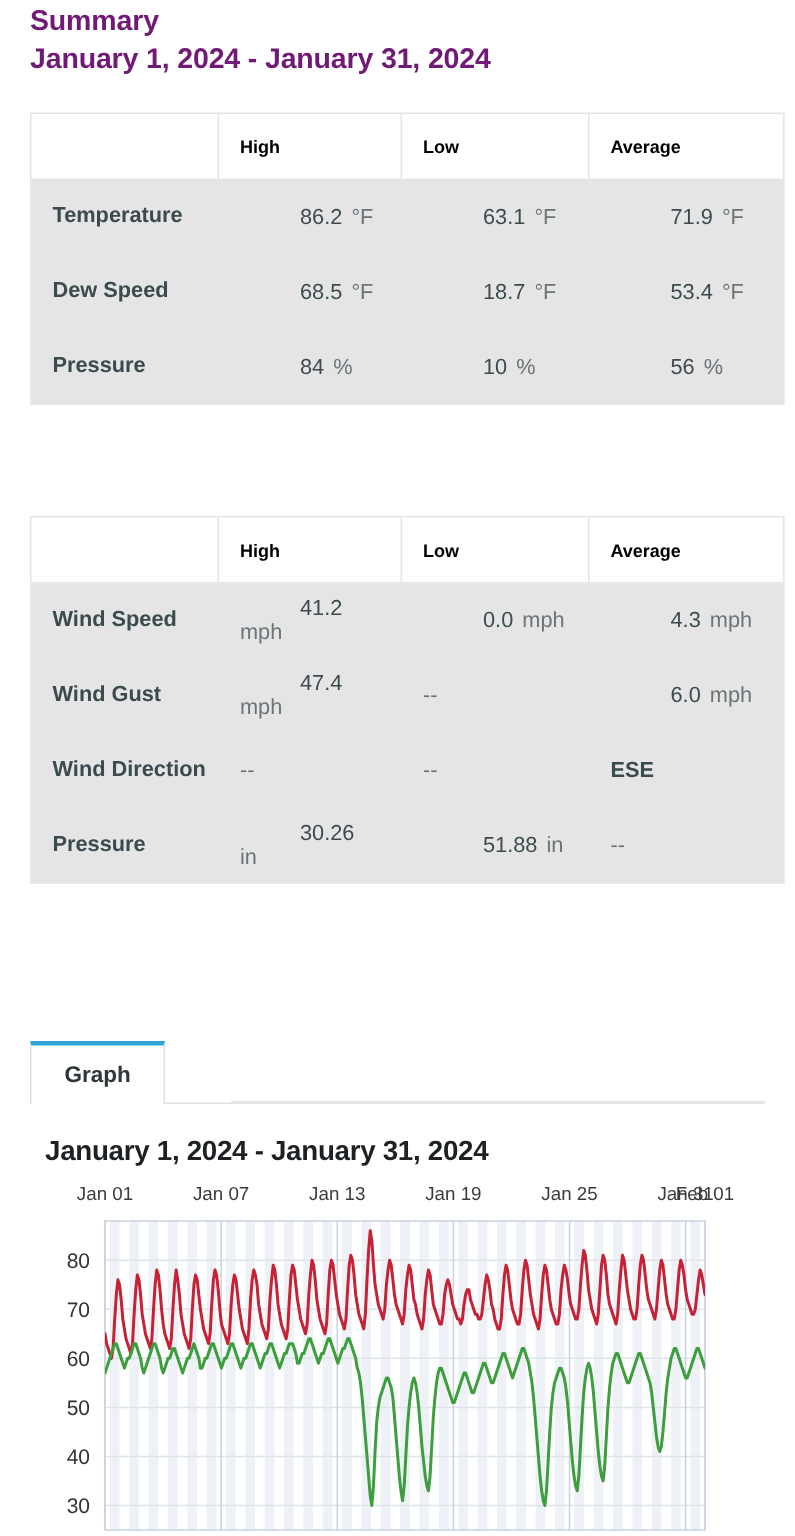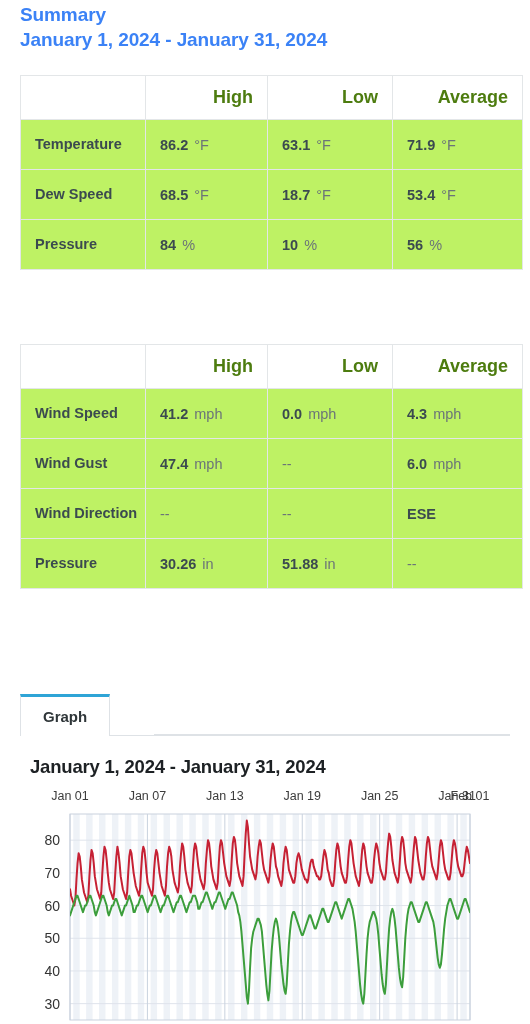--- a/index.html
+++ b/index.html
@@ -16,21 +16,21 @@
     overflow: hidden;
     background: #fff;
   }
 
   
   .summary-head {
     position: absolute;
     left: 20px; top: 2px;
     font-size: 19px;
     font-weight: bold;
-    color: #3b82f6;
+    color: #701a75;
     line-height: 1.32;
     letter-spacing: -0.1px;
   }
   .summary-head div { white-space: nowrap; }
 
   
   .wx-table {
     position: absolute;
     left: 20px;
     width: 502px;
@@ -44,42 +44,42 @@
   .wx-table col.c3 { width: 130px; }
 
   .wx-table th, .wx-table td {
     border: 1px solid #e3e6e8;
     padding: 0 14px;
     text-align: left;
     vertical-align: middle;
   }
   .wx-table thead th {
     height: 44px;
-    font-size: 18px;
-    font-weight: bold;
-    color: #4d7c0f;
+    font-size: 12px;
+    font-weight: bold;
+    color: #000000;
     background: #ffffff;
-    text-align: right;
-  }
-  .wx-table tbody tr { background: #bef264; }
+  }
+  .wx-table tbody tr { background: #e5e5e5; }
   .wx-table tbody td { height: 50px; }
   .wx-table tbody td.rowlabel {
     font-size: 14.5px;
     font-weight: bold;
     color: #3b4a4f;
     line-height: 1.28;
     padding-right: 6px;
   }
   .wx-table tbody td.val {
     font-size: 14.5px;
     color: #6b7478;
   }
   .wx-table tbody td.val b {
-    font-weight: bold;
+    font-weight: normal;
     color: #3b4a4f;
+    margin-left: 40px;
   }
   .wx-table tbody td.val .unit {
     font-weight: normal;
     color: #6b7478;
     margin-left: 2px;
   }
   .wx-table tbody td.val.dash {
     color: #6b7478;
     font-weight: normal;
   }

